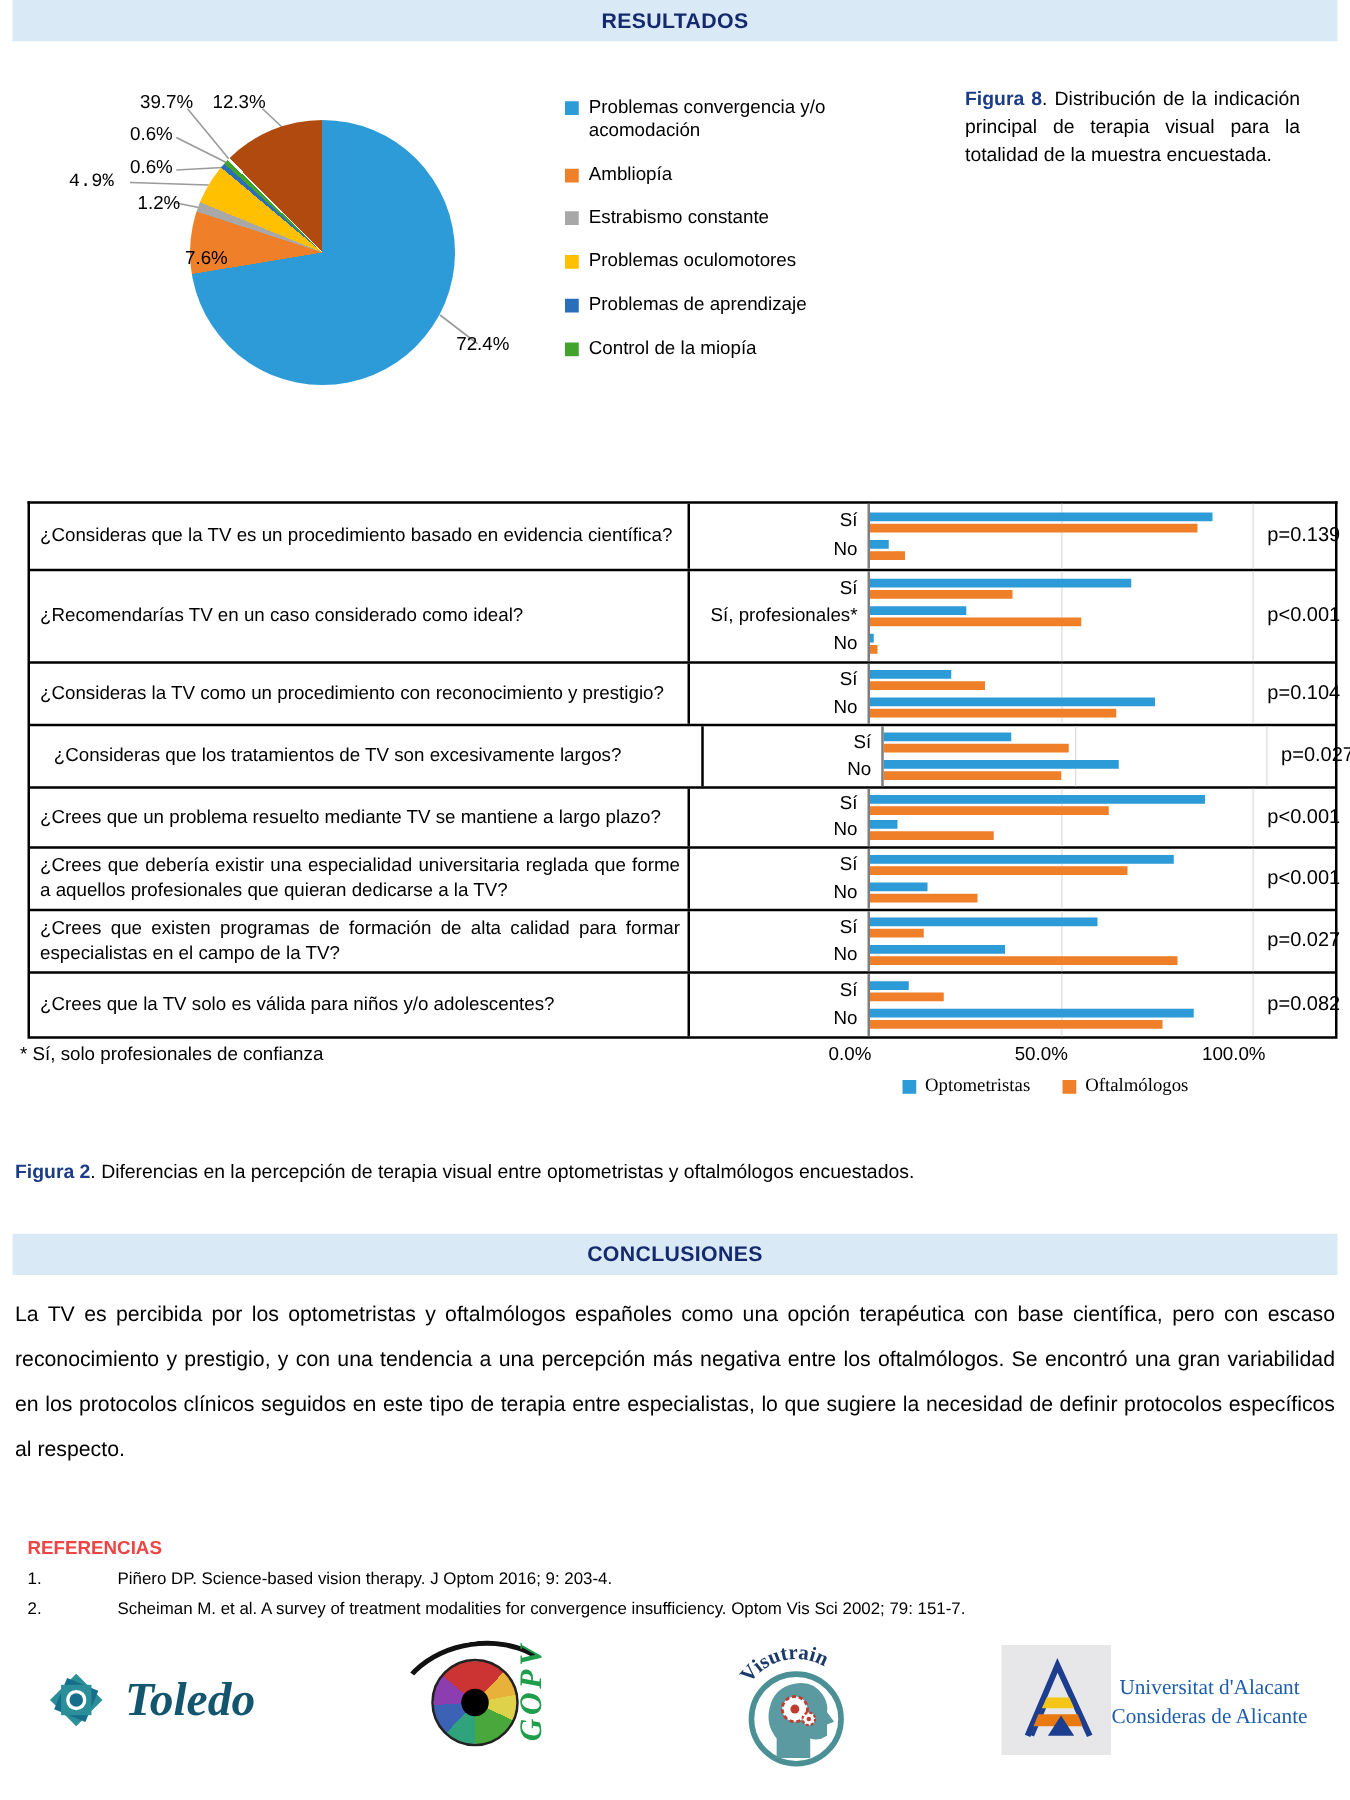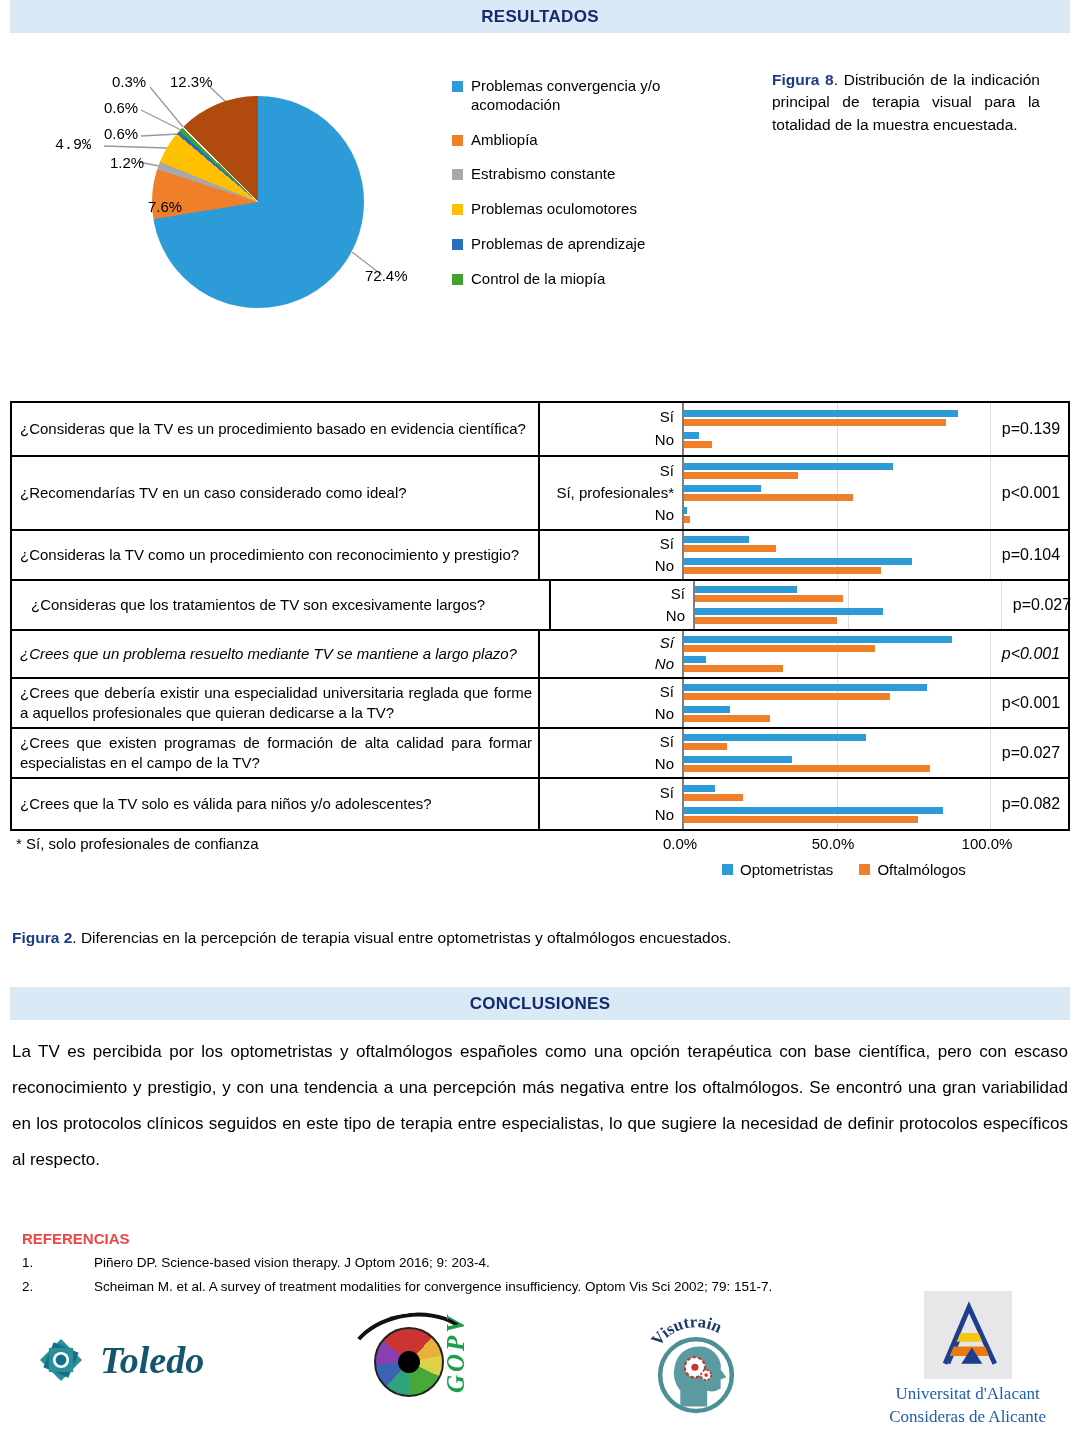--- a/index.html
+++ b/index.html
@@ -11,38 +11,38 @@
   .pie-area{position:absolute;left:10px;top:0;width:450px;height:300px;}
   .pie{position:absolute;left:142px;top:41px;width:212px;height:212px;border-radius:50%;}
   .pie-label{position:absolute;font-size:15px;color:#000;white-space:nowrap;}
   .leader{position:absolute;left:0;top:0;width:450px;height:300px;}
   .legend1{position:absolute;left:452px;top:22px;width:300px;list-style:none;margin:0;padding:0;}
   .legend1 li{display:flex;align-items:flex-start;margin-bottom:16px;font-size:15px;line-height:1.25;}
   .legend1 .sw{flex:0 0 11px;width:11px;height:11px;margin:4px 8px 0 0;}
   .fig1-cap{position:absolute;left:772px;top:14px;width:268px;font-size:15.5px;line-height:1.45;text-align:justify;}
   .cap-label{font-weight:bold;color:#1b3c87;}
   
-  .qtable{margin:46px 10px 0 10px;border:2px solid #000;border-bottom:none;}
+  .qtable{margin:46px 10px 0 22px;border:2px solid #000;border-bottom:none;}
   .qrow{display:grid;grid-template-columns:528px 142px 310px 78px;border-bottom:2px solid #000;}
   .qcell{border-right:2px solid #000;padding:2px 6px 2px 8px;font-size:15px;line-height:1.32;
          text-align:justify;display:flex;flex-direction:column;justify-content:center;}
   .acol{display:flex;flex-direction:column;justify-content:space-evenly;}
   .alabel{font-size:15px;text-align:right;padding-right:8px;line-height:1.1;}
   .bcol{display:flex;flex-direction:column;justify-content:space-evenly;border-left:2px solid #7f7f7f;
         background-image:linear-gradient(#dcdcdc,#dcdcdc),linear-gradient(#dcdcdc,#dcdcdc);
         background-size:1px 100%,1px 100%;background-position:49.8% 0,99.6% 0;background-repeat:no-repeat;}
   .bgrp{display:flex;flex-direction:column;gap:2px;}
   .bar{height:7px;}
   .pcell{display:flex;align-items:center;justify-content:center;font-size:16px;}
   .under{position:relative;height:72px;margin:0 10px;}
   .footnote{position:absolute;left:6px;top:4px;font-size:15px;}
   .tick{position:absolute;top:4px;transform:translateX(-50%);font-size:15px;}
   .blegend{position:absolute;top:30px;left:712px;display:flex;gap:26px;font-size:15px;align-items:center;}
   .blegend .sw{width:11px;height:11px;margin-right:7px;display:inline-block;}
-  .blegend span.item{display:flex;align-items:center;}
+  .blegend span.item{display:flex;align-items:center;font-family:Liberation Serif, serif;}
   .fig2-cap{margin:26px 10px 0 12px;font-size:15.5px;}
   
   .conc-band{margin-top:40px;}
   .conc-text{margin:14px 12px 0 12px;font-size:17px;line-height:2.12;text-align:justify;}
   
   .refs{margin:52px 0 0 22px;}
   .refs h3{margin:0 0 8px 0;font-size:15px;color:#ef4444;}
   .ref-item{display:grid;grid-template-columns:72px 1fr;font-size:13.5px;margin-bottom:9px;}
   
   .footer{position:absolute;left:0;right:0;top:1295px;height:130px;display:flex;align-items:center;
@@ -54,21 +54,21 @@
   .toledo{font-family:"Liberation Serif",serif;font-weight:bold;font-style:italic;font-size:38px;color:#14556e;}
   .eyewrap{position:relative;width:160px;height:110px;}
   .eye-arc{position:absolute;left:2px;top:8px;width:130px;height:96px;border:4px solid transparent;
            border-top:4px solid #111;border-radius:50%;transform:rotate(-8deg);}
   .iris{position:absolute;left:32px;top:22px;width:66px;height:66px;border-radius:50%;border:2px solid #222;
         background:conic-gradient(#c33 0 12%,#e8b23a 12% 22%,#ddd24a 22% 32%,#49a83c 32% 50%,#2fa37c 50% 62%,#3b62b5 62% 74%,#8c3db0 74% 86%,#c33 86% 100%);}
   .pupil{position:absolute;left:22px;top:22px;width:22px;height:22px;background:#000;border-radius:50%;}
   .gopv{position:absolute;right:6px;top:34px;transform:rotate(-90deg);transform-origin:center;
         font-family:"Liberation Serif",serif;font-style:italic;font-weight:bold;font-size:25px;
         color:#1e9e4a;letter-spacing:3px;}
-  .ua{display:flex;flex-direction:column;align-items:center;}
+  .ua{display:flex;align-items:center;}
   .ua-text{font-family:"Liberation Serif",serif;color:#1d5dab;font-size:17px;line-height:1.35;text-align:center;margin-top:4px;}
 </style>
 </head>
 <body>
 
 <div class="band">RESULTADOS</div>
 
 <div class="fig1">
   <div class="pie-area">
     <svg class="leader" viewBox="0 0 450 300">
@@ -83,21 +83,21 @@
       </g>
     </svg>
     <div class="pie" id="pie" style="background: conic-gradient(rgb(45, 155, 215) 0%, rgb(45, 155, 215) 72.4%, rgb(240, 127, 42) 72.4%, rgb(240, 127, 42) 80%, rgb(168, 168, 168) 80%, rgb(168, 168, 168) 81.2%, rgb(255, 192, 0) 81.2%, rgb(255, 192, 0) 86.1%, rgb(42, 110, 187) 86.1%, rgb(42, 110, 187) 86.7%, rgb(63, 163, 44) 86.7%, rgb(63, 163, 44) 87.3%, rgb(255, 255, 255) 87.3%, rgb(255, 255, 255) 87.6%, rgb(176, 74, 14) 87.6%, rgb(176, 74, 14) 99.9%);"></div>
     <div id="pie-labels">
         <span class="pie-label" style="left: 355px; top: 212px;">72.4%</span>
         <span class="pie-label" style="left: 138px; top: 143px;">7.6%</span>
         <span class="pie-label" style="left: 100px; top: 99px;">1.2%</span>
         <span class="pie-label" style="left: 45px; top: 82px; font-family: Liberation Mono, monospace;">4.9%</span>
         <span class="pie-label" style="left: 94px; top: 70px;">0.6%</span>
         <span class="pie-label" style="left: 94px; top: 44px;">0.6%</span>
-        <span class="pie-label" style="left: 102px; top: 18px;">0.3%</span>
+        <span class="pie-label" style="left: 102px; top: 18px;">39.7%</span>
         <span class="pie-label" style="left: 160px; top: 18px;">12.3%</span>
       </div>
   </div>
   <ul class="legend1" id="pie-legend">
       <li>
         <span class="sw" style="background: rgb(45, 155, 215);"></span>
         <span>Problemas convergencia y/o acomodación</span>
       </li>
       <li>
         <span class="sw" style="background: rgb(240, 127, 42);"></span>
@@ -196,21 +196,21 @@
           <div class="bar" style="width: 33%; background: rgb(45, 155, 215);"></div>
           <div class="bar" style="width: 48%; background: rgb(240, 127, 42);"></div>
         </div>
         <div class="bgrp">
           <div class="bar" style="width: 61%; background: rgb(45, 155, 215);"></div>
           <div class="bar" style="width: 46%; background: rgb(240, 127, 42);"></div>
         </div>
       </div>
       <div class="pcell">p=0.027</div>
     </div>
-    <div class="qrow" style="min-height: 46px; font-style: italic;">
+    <div class="qrow" style="min-height: 46px;">
       <div class="qcell">¿Crees que un problema resuelto mediante TV se mantiene a largo plazo?</div>
       <div class="acol">
         <div class="alabel">Sí</div>
         <div class="alabel">No</div>
       </div>
       <div class="bcol">
         <div class="bgrp">
           <div class="bar" style="width: 87%; background: rgb(45, 155, 215);"></div>
           <div class="bar" style="width: 62%; background: rgb(240, 127, 42);"></div>
         </div>

